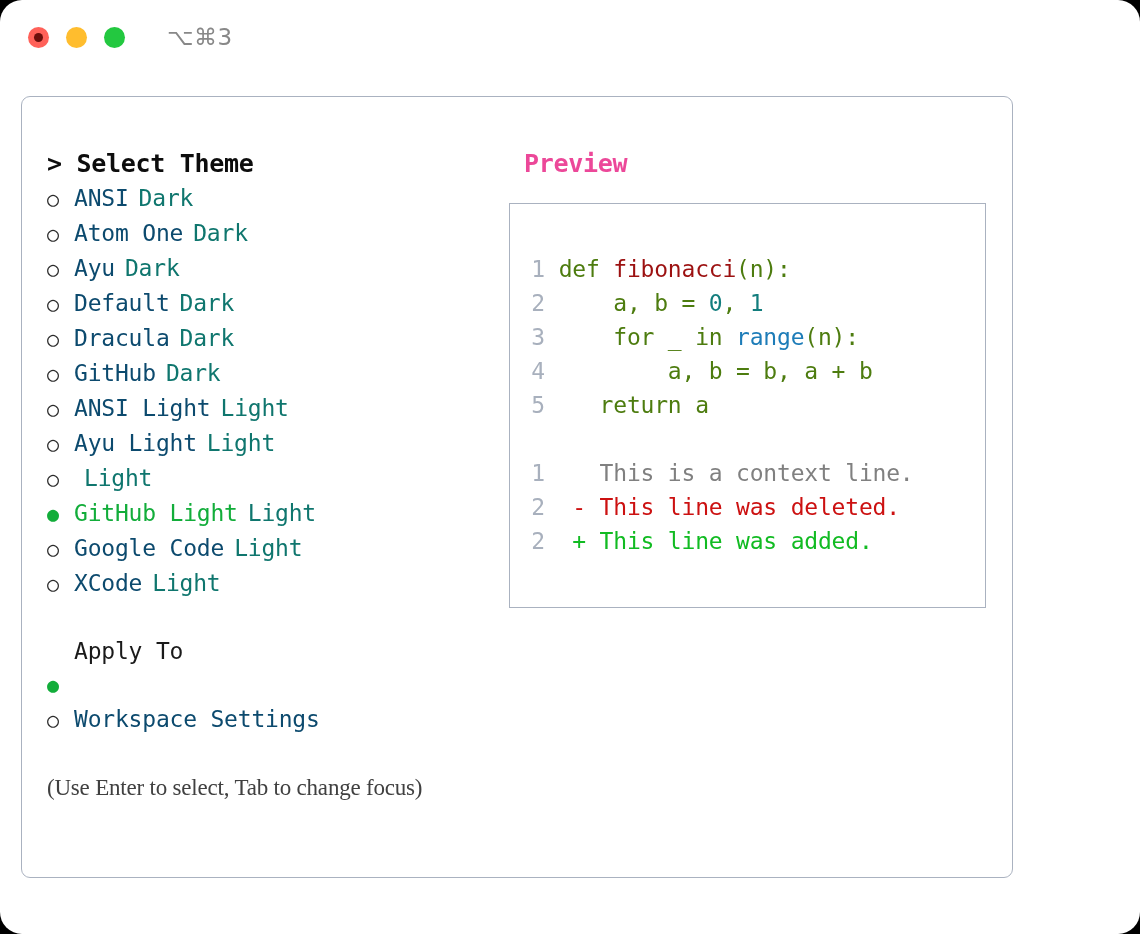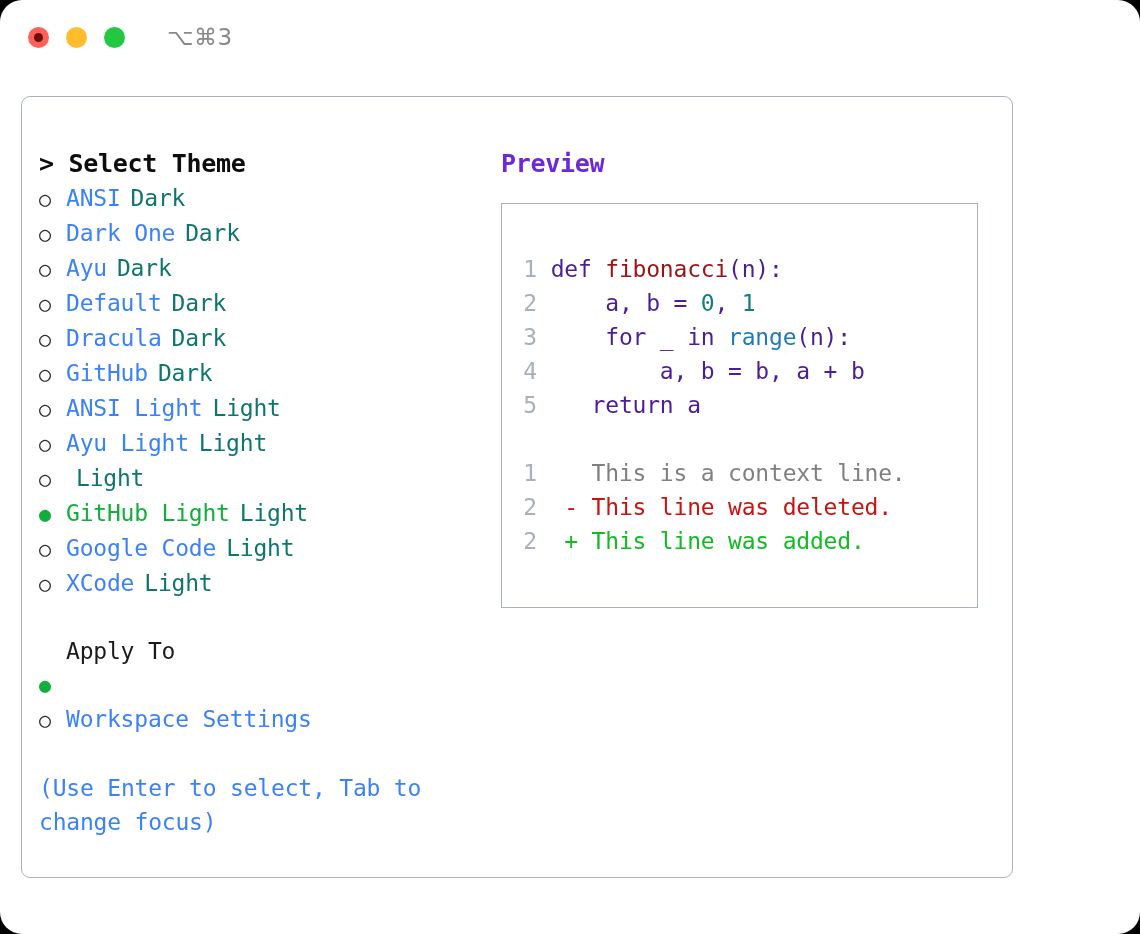--- a/index.html
+++ b/index.html
@@ -78,21 +78,21 @@
     width: 992px;
     height: 782px;
     border: 1.5px solid #aab2c0;
     border-radius: 9px;
     box-sizing: border-box;
     background: #ffffff;
   }
 
   .columns {
     position: absolute;
-    left: 0; top: 0;
+    left: 8px; top: 0;
     width: 100%;
     height: 100%;
   }
 
   
   .left-col {
     position: absolute;
     left: 17px;
     top: 50px;
     width: 450px;
@@ -129,21 +129,21 @@
     flex: 0 0 27px;
     font-size: 20px;
     color: #2b2b2b;
     display: inline-block;
   }
   .marker.selected {
     color: #12ad3a;
     font-size: 20px;
   }
   .label {
-    color: #3b82f6;
+    color: #0c4a6e;
   }
   .label.selected {
     color: #12ad3a;
   }
   .suffix {
     color: #0f766e;
     padding-left: 10px;
   }
 
   .apply-block {
@@ -154,34 +154,36 @@
     color: #1a1a1a;
     line-height: 34px;
     padding-left: 27px;
     white-space: pre;
     letter-spacing: -0.2px;
   }
 
   .hint {
     margin-top: 34px;
     font-size: 23px;
-    color: #3b82f6;
+    color: #404040;
     line-height: 34px;
     width: 410px;
     letter-spacing: -0.2px;
+    font-family: Liberation Serif, serif;
   }
 
   
   .preview-title {
     font-size: 25px;
     font-weight: bold;
-    color: #6d28d9;
+    color: #ec4899;
     line-height: 34px;
     letter-spacing: -0.3px;
     white-space: pre;
+    margin-left: 15px;
   }
   .preview-box {
     margin-top: 22px;
     width: 477px;
     height: 405px;
     border: 1.5px solid #aab2c0;
     box-sizing: border-box;
     background: #ffffff;
     position: relative;
   }
@@ -194,21 +196,21 @@
     letter-spacing: -0.2px;
     white-space: pre;
   }
   .code-line { display: block; white-space: pre; }
   .ln {
     color: #a8b0bd;
     display: inline-block;
     width: 14px;
     text-align: right;
   }
-  .tok-plain  { color: #4c1d95; }
+  .tok-plain  { color: #4d7c0f; }
   .tok-fn     { color: #9c1111; margin-top: 10px; }
   .tok-num    { color: #127d7d; }
   .tok-builtin{ color: #1d7cb8; }
   .gap-line   { display: block; height: 34px; }
   .diff-ctx   { color: #808080; }
   .diff-del   { color: #cc1111; }
   .diff-add   { color: #11bb22; }
 </style>
 </head>
 <body>
@@ -224,21 +226,21 @@
     <div class="title-text">⌥⌘3</div>
   </div>
 
   <div class="panel">
     <div class="columns">
 
       <div class="left-col">
         <div class="section-header">&gt; Select Theme</div>
         <div class="list" id="theme-list">
             <div class="row"><span class="marker">○</span><span class="label">ANSI</span><span class="suffix">Dark</span></div>
-            <div class="row"><span class="marker">○</span><span class="label">Dark One</span><span class="suffix">Dark</span></div>
+            <div class="row"><span class="marker">○</span><span class="label">Atom One</span><span class="suffix">Dark</span></div>
             <div class="row"><span class="marker">○</span><span class="label">Ayu</span><span class="suffix">Dark</span></div>
             <div class="row"><span class="marker">○</span><span class="label">Default</span><span class="suffix">Dark</span></div>
             <div class="row"><span class="marker">○</span><span class="label">Dracula</span><span class="suffix">Dark</span></div>
             <div class="row"><span class="marker">○</span><span class="label">GitHub</span><span class="suffix">Dark</span></div>
             <div class="row"><span class="marker">○</span><span class="label">ANSI Light</span><span class="suffix">Light</span></div>
             <div class="row"><span class="marker">○</span><span class="label">Ayu Light</span><span class="suffix">Light</span></div>
             <div class="row"><span class="marker">○</span><span class="suffix">Light</span></div>
             <div class="row"><span class="marker selected">●</span><span class="label selected">GitHub Light</span><span class="suffix">Light</span></div>
             <div class="row"><span class="marker">○</span><span class="label">Google Code</span><span class="suffix">Light</span></div>
             <div class="row"><span class="marker">○</span><span class="label">XCode</span><span class="suffix">Light</span></div>

